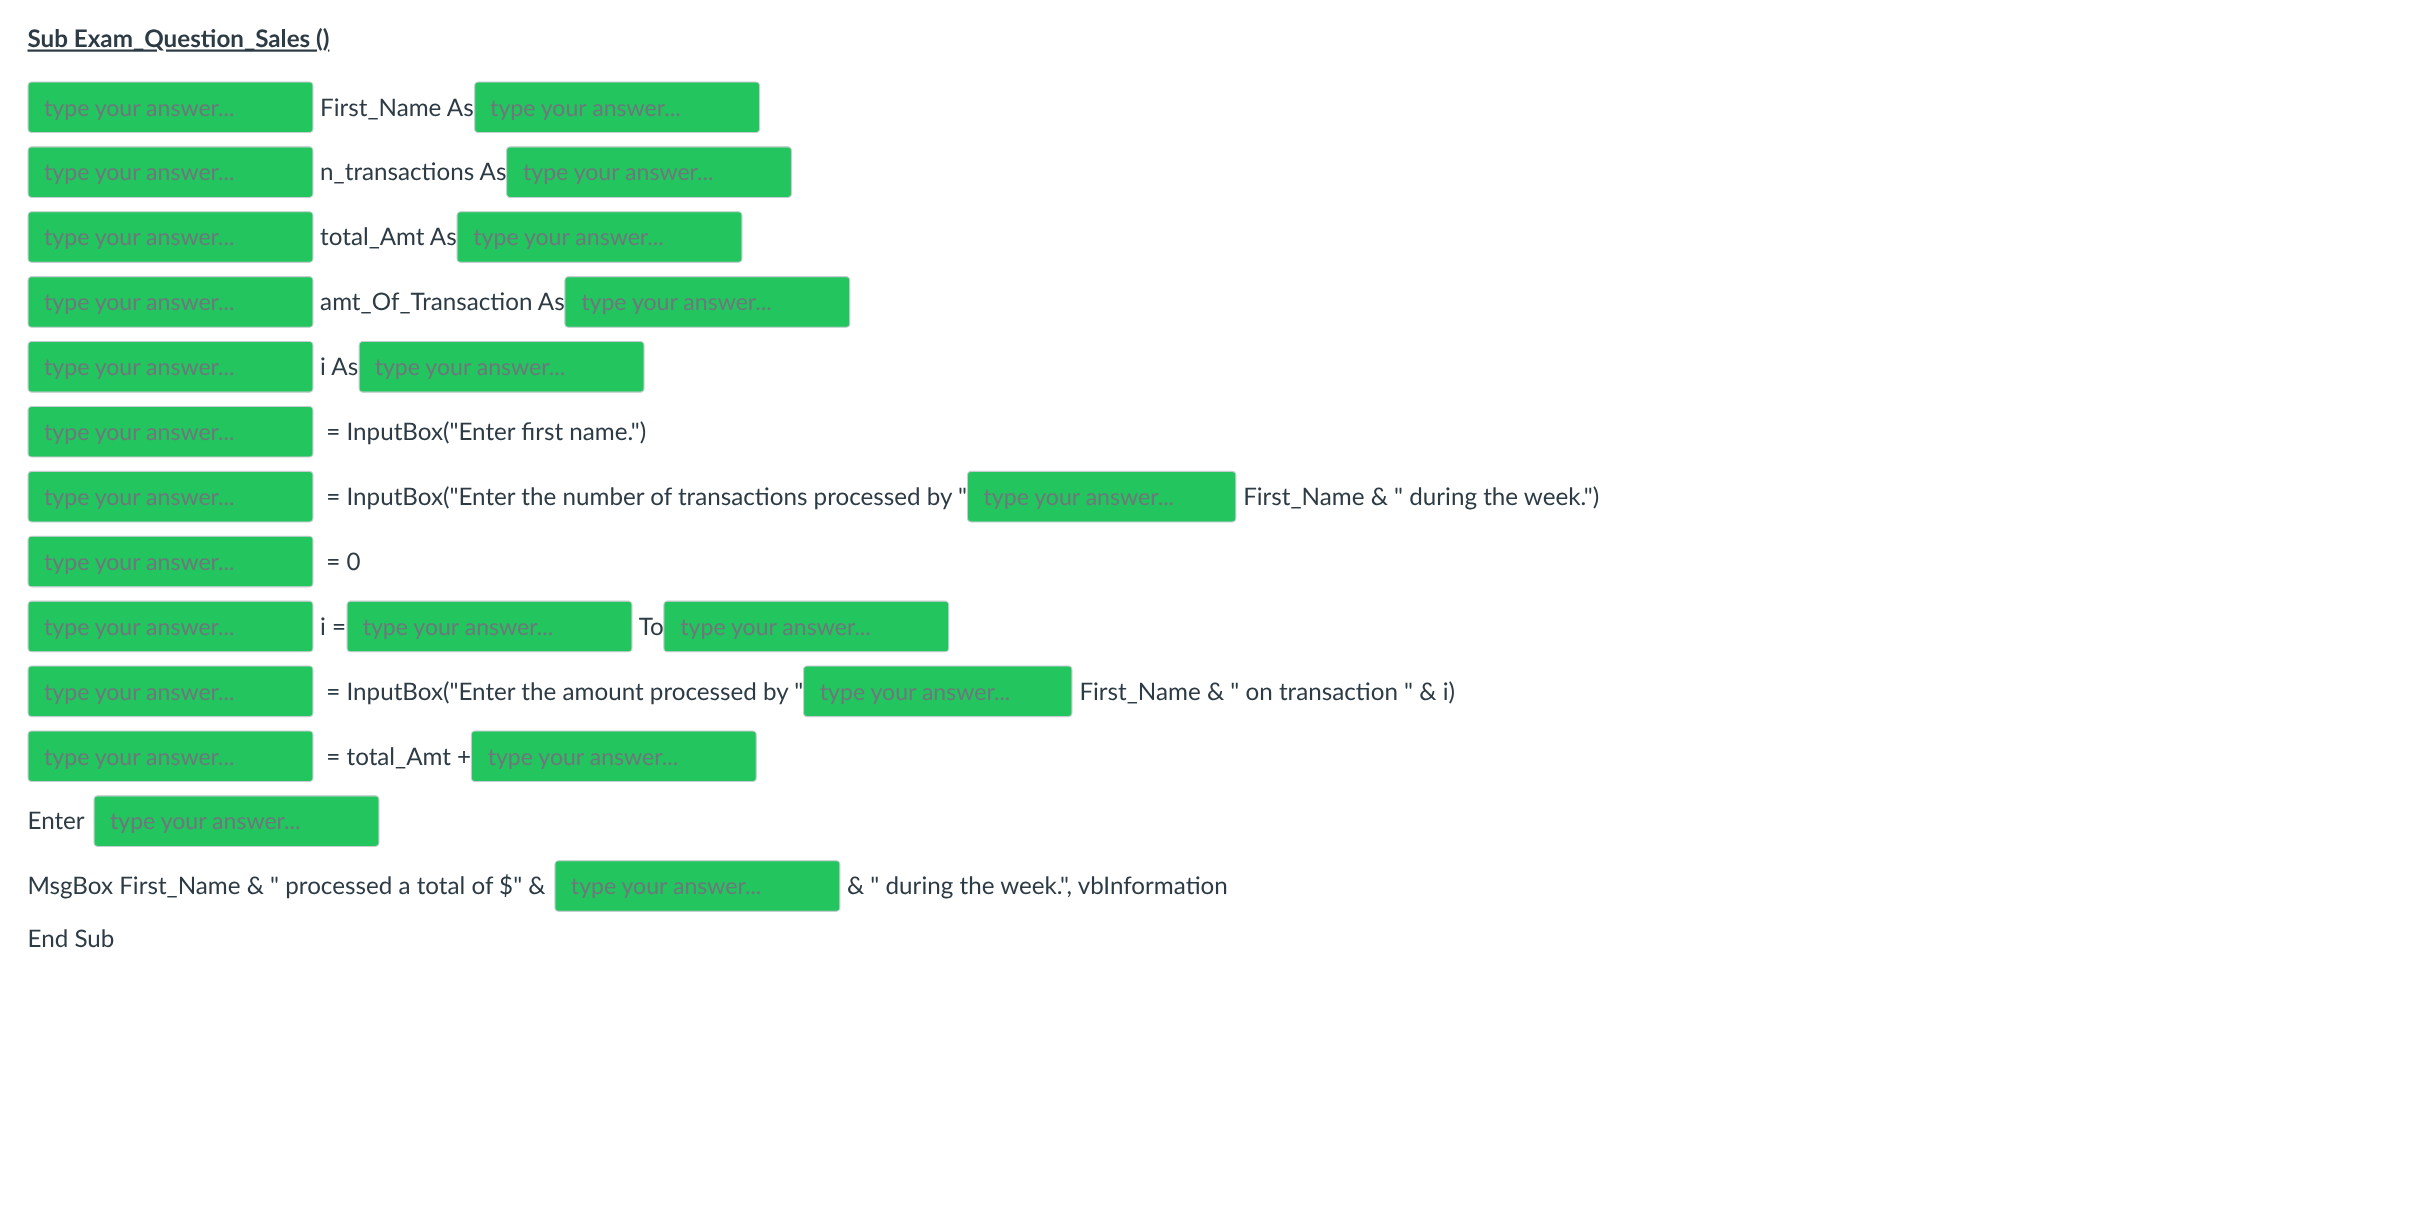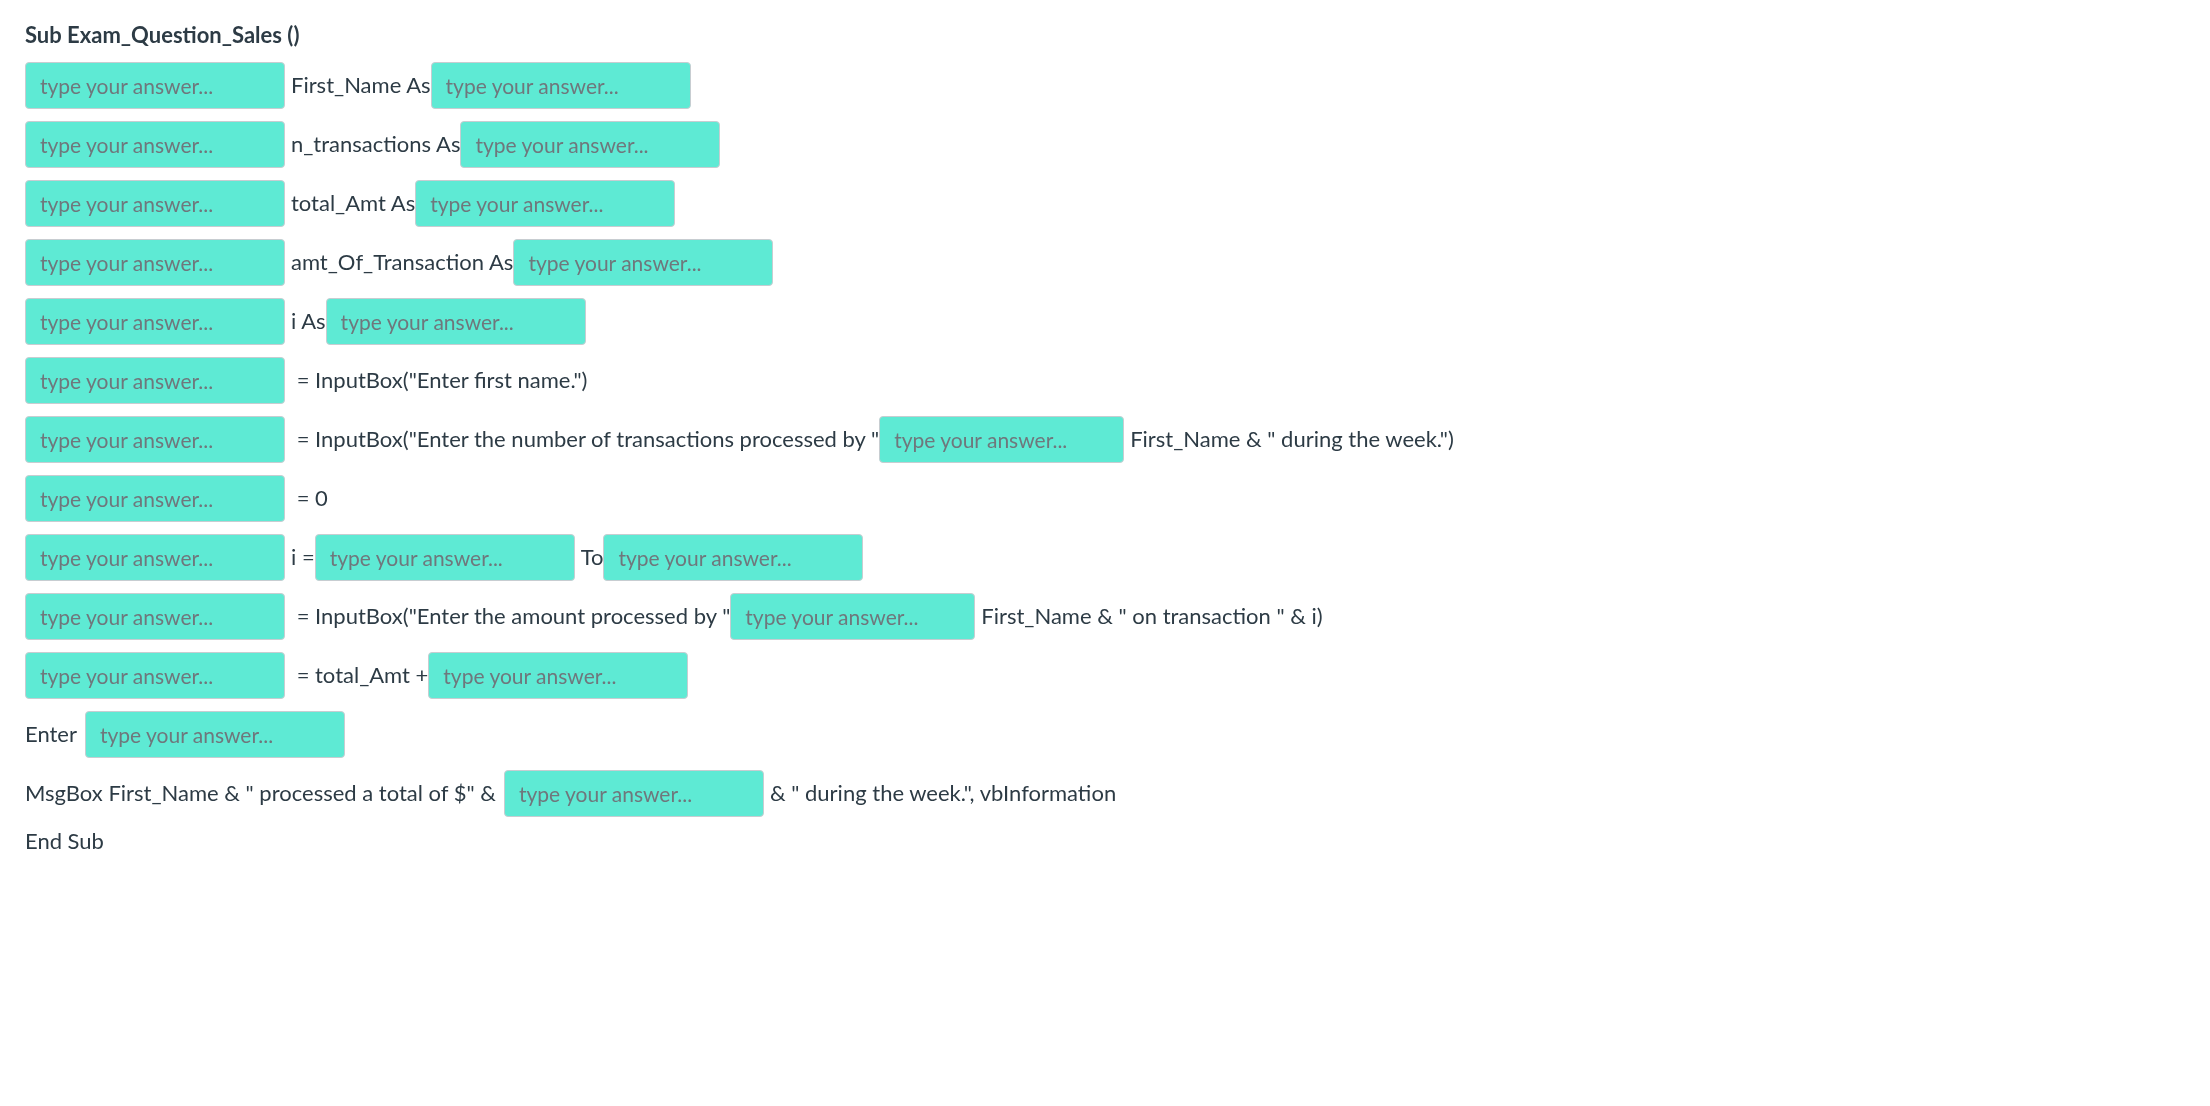--- a/index.html
+++ b/index.html
@@ -17,30 +17,31 @@
     }
     .line {
       display: flex;
       align-items: center;
       flex-wrap: wrap;
       gap: 0;
       margin-bottom: 6px;
     }
     .title-line {
       font-weight: 700;
-      margin-bottom: 8px;
+      margin-bottom: 20px;
+      text-decoration: underline;
     }
     input.blank {
       font-family: inherit;
       font-size: 21px;
       color: #2d3b45;
       border: 1px solid #c7cdd1;
       border-radius: 4px;
       padding: 10px 14px;
-      background: #5eead4;
+      background: #22c55e;
       outline: none;
       margin: 3px 6px 3px 0;
     }
     input.blank::placeholder {
       color: #6f777c;
       opacity: 1;
     }
     .col1 {
       width: 260px;
     }

